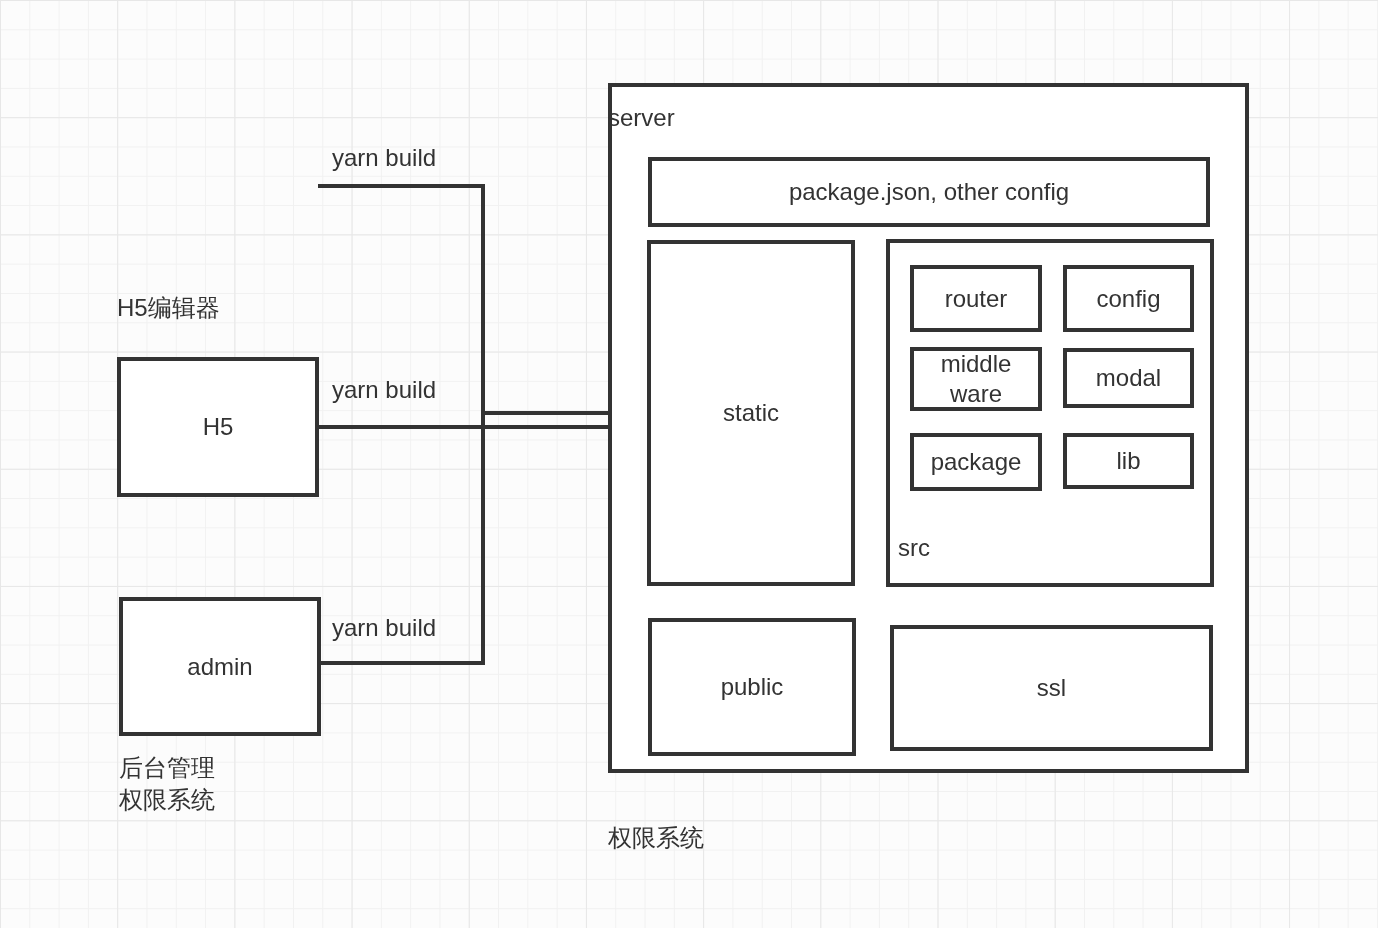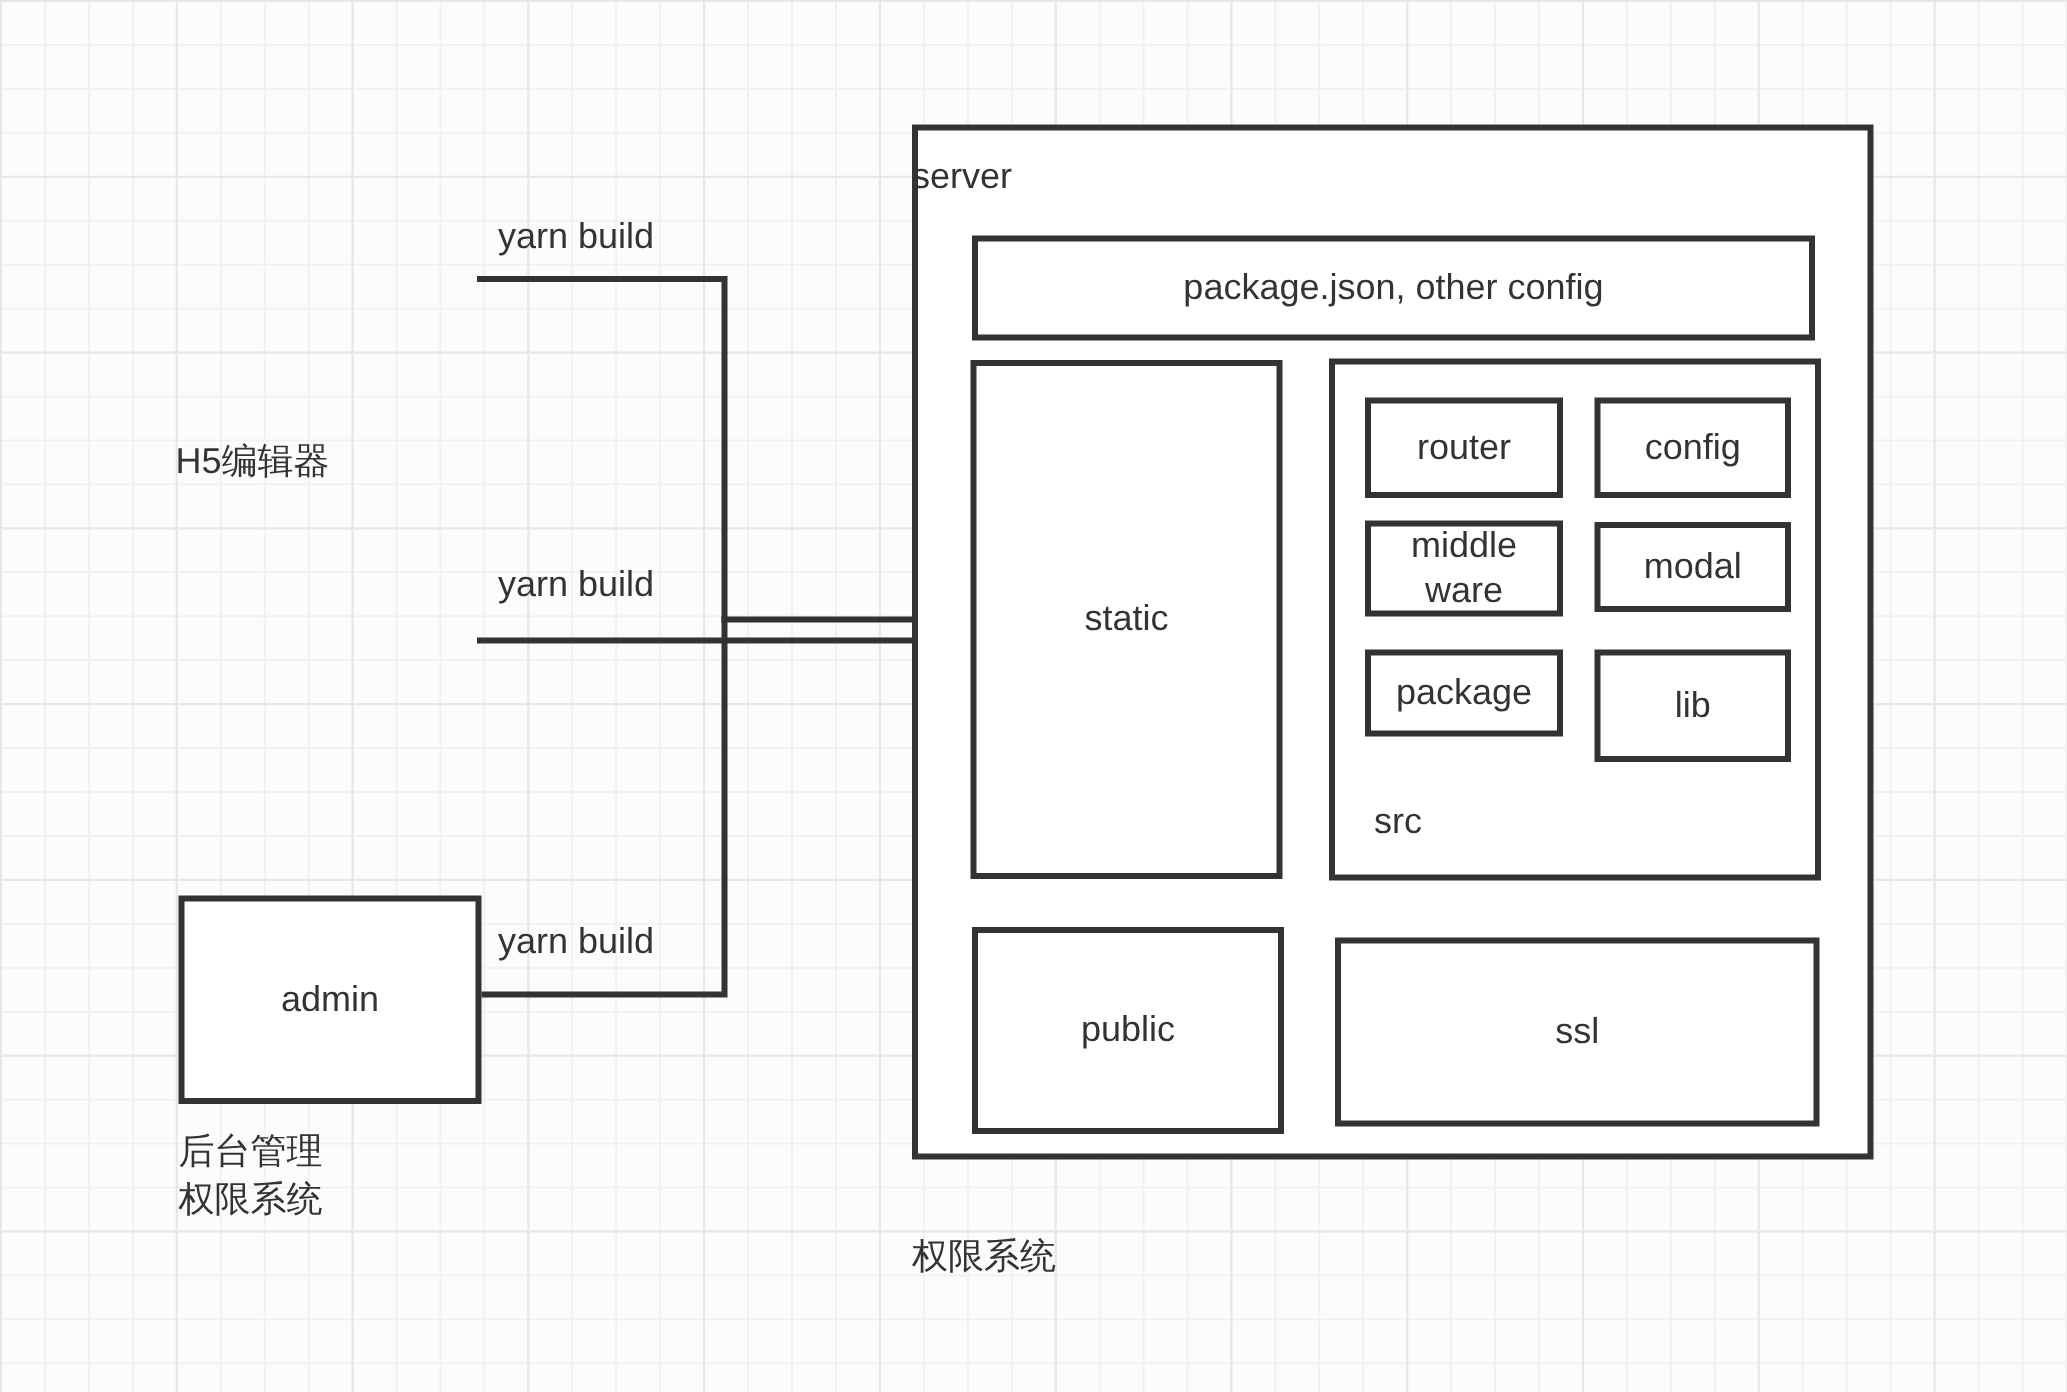--- a/index.html
+++ b/index.html
@@ -52,20 +52,21 @@
     </g>
     <g fill="#333" stroke="none">
       <polygon points="622,403 650,413 622,423"></polygon>
       <polygon points="622,417 650,427 622,437"></polygon>
     </g>
   </svg>
 
   <div class="caption" style="left:117px; top:292px; width:202px;">H5编辑器</div>
   <div class="caption" style="left:332px; top:142px; width:150px;">yarn build</div>
 
+  <div class="node" style="left:117px; top:357px; width:202px; height:140px;">H5</div>
   <div class="caption" style="left:332px; top:374px; width:150px;">yarn build</div>
 
   <div class="node" style="left:119px; top:597px; width:202px; height:139px;">admin</div>
   <div class="caption" style="left:119px; top:752px; width:202px;">后台管理
 权限系统</div>
   <div class="caption" style="left:332px; top:612px; width:150px;">yarn build</div>
 
   <div class="node container" style="left:608px; top:83px; width:641px; height:690px;"></div>
   <div class="caption" style="left:608px; top:102px; width:641px;">server</div>
 
@@ -73,21 +74,21 @@
 
   <div class="node" style="left:647px; top:240px; width:208px; height:346px;">static</div>
 
   <div class="node container" style="left:886px; top:239px; width:328px; height:348px;"></div>
   <div class="node" style="left:910px; top:265px; width:132px; height:67px;">router</div>
   <div class="node" style="left:1063px; top:265px; width:131px; height:67px;">config</div>
   <div class="node" style="left:910px; top:347px; width:132px; height:64px;">middle
 ware</div>
   <div class="node" style="left:1063px; top:348px; width:131px; height:60px;">modal</div>
   <div class="node" style="left:910px; top:433px; width:132px; height:58px;">package</div>
-  <div class="node" style="left:1063px; top:433px; width:131px; height:75px;">lib</div>
-  <div class="caption" style="left:916px; top:532px; width:268px;">src</div>
+  <div class="node" style="left:1063px; top:433px; width:131px; height:56px;">lib</div>
+  <div class="caption" style="left:886px; top:532px; width:268px;padding-left:12px;">src</div>
 
   <div class="node" style="left:648px; top:618px; width:208px; height:138px;">public</div>
   <div class="node" style="left:890px; top:625px; width:323px; height:126px;">ssl</div>
 
   <div class="caption" style="left:608px; top:822px; width:641px;">权限系统</div>
 
 </div>
 
 </body></html>

